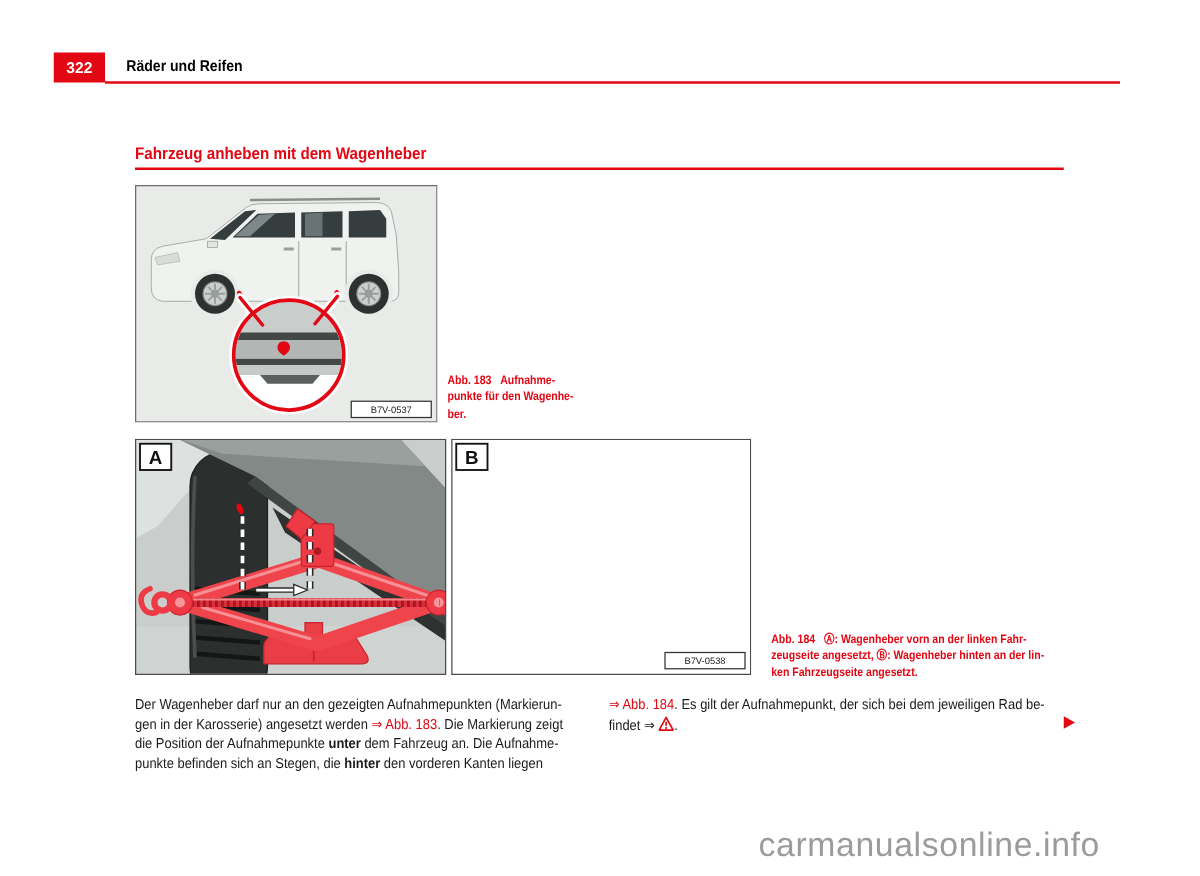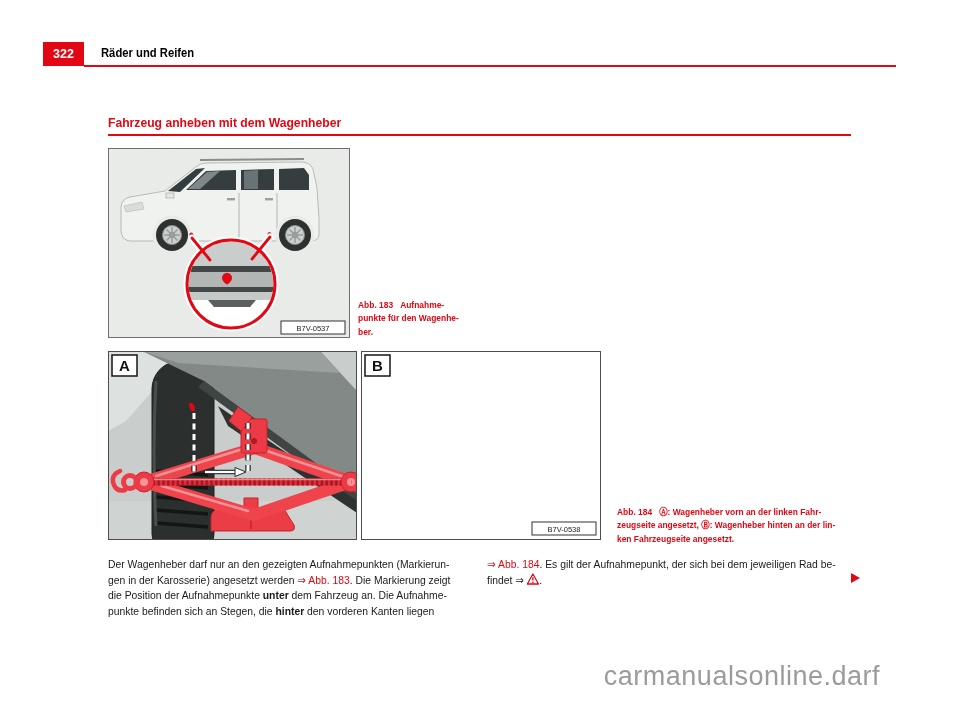--- a/index.html
+++ b/index.html
@@ -256,15 +256,15 @@
       <span>findet </span><span>⇒ </span><svg class="warn-icon" width="14" height="12" viewBox="0 0 14 12">
           <polygon points="7,1 13.2,11 0.8,11" fill="#ffffff" stroke="#e30613" stroke-width="1.4" stroke-linejoin="round"></polygon>
           <line x1="7" y1="4.3" x2="7" y2="7.6" stroke="#e30613" stroke-width="1.5"></line>
           <circle cx="7" cy="9.4" r="0.9" fill="#e30613"></circle>
         </svg><span>.</span>
     </div>
   </div>
 
   <div class="abs cont-arrow"></div>
 
-  <div class="abs watermark">carmanualsonline.darf</div>
+  <div class="abs watermark">carmanualsonline.info</div>
 
 </div>
 
 </body></html>

